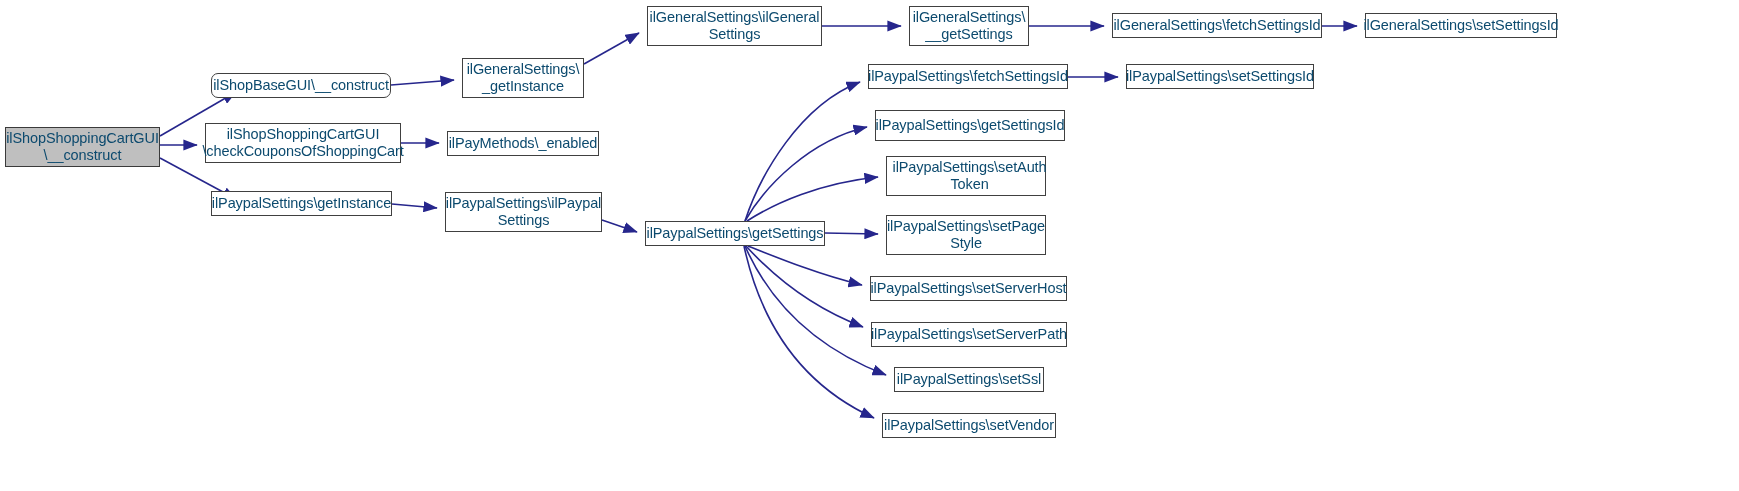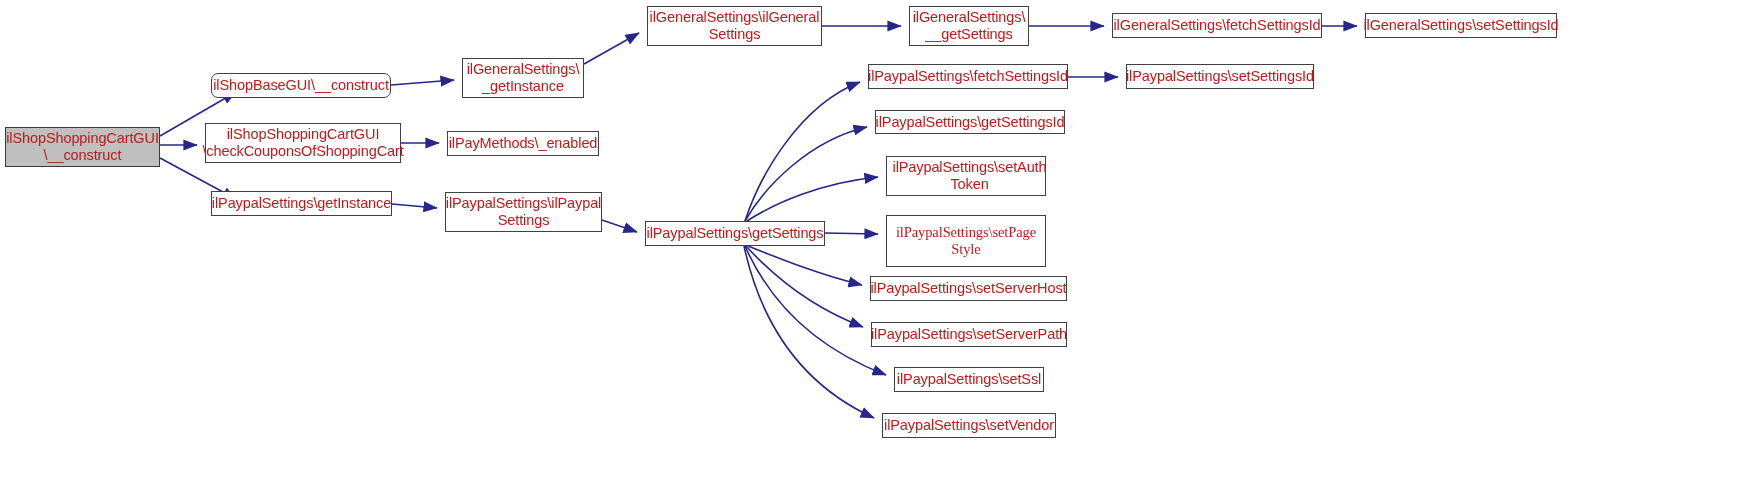--- a/index.html
+++ b/index.html
@@ -24,21 +24,21 @@
     top: 0;
     width: 1739px;
     height: 491px;
     pointer-events: none;
   }
   .node {
     position: absolute;
     box-sizing: border-box;
     border: 1px solid #404040;
     background: #ffffff;
-    color: #b91c1c;
+    color: #0c4a6e;
     font-size: 14.5px;
     line-height: 17px;
     letter-spacing: -0.1px;
     display: flex;
     align-items: center;
     justify-content: center;
     text-align: center;
     white-space: pre-line;
     padding: 0 4px;
     z-index: 2;
@@ -94,24 +94,24 @@
 _getInstance</span></div>
       <div class="node" style="left: 447px; top: 131px; width: 152px; height: 25px;"><span>ilPayMethods\_enabled</span></div>
       <div class="node" style="left: 445px; top: 192px; width: 157px; height: 40px;"><span>ilPaypalSettings\ilPaypal
 Settings</span></div>
       <div class="node" style="left: 647px; top: 6px; width: 175px; height: 40px;"><span>ilGeneralSettings\ilGeneral
 Settings</span></div>
       <div class="node" style="left: 645px; top: 221px; width: 180px; height: 25px;"><span>ilPaypalSettings\getSettings</span></div>
       <div class="node" style="left: 909px; top: 6px; width: 120px; height: 40px;"><span>ilGeneralSettings\
 __getSettings</span></div>
       <div class="node" style="left: 868px; top: 64px; width: 200px; height: 25px;"><span>ilPaypalSettings\fetchSettingsId</span></div>
-      <div class="node" style="left: 875px; top: 110px; width: 190px; height: 24px;"><span>ilPaypalSettings\getSettingsId</span></div>
+      <div class="node" style="left: 875px; top: 110px; width: 190px; height: 31px;"><span>ilPaypalSettings\getSettingsId</span></div>
       <div class="node" style="left: 886px; top: 156px; width: 160px; height: 40px; padding-left: 11px;"><span>ilPaypalSettings\setAuth
 Token</span></div>
-      <div class="node" style="left: 886px; top: 215px; width: 160px; height: 52px; font-family: Liberation Serif, serif;"><span>ilPaypalSettings\setPage
+      <div class="node" style="left: 886px; top: 215px; width: 160px; height: 40px;"><span>ilPaypalSettings\setPage
 Style</span></div>
       <div class="node" style="left: 870px; top: 276px; width: 197px; height: 25px;"><span>ilPaypalSettings\setServerHost</span></div>
       <div class="node" style="left: 871px; top: 322px; width: 196px; height: 25px;"><span>ilPaypalSettings\setServerPath</span></div>
       <div class="node" style="left: 894px; top: 367px; width: 150px; height: 25px;"><span>ilPaypalSettings\setSsl</span></div>
       <div class="node" style="left: 882px; top: 413px; width: 174px; height: 25px;"><span>ilPaypalSettings\setVendor</span></div>
       <div class="node" style="left: 1112px; top: 13px; width: 210px; height: 25px; text-align: center;"><span>ilGeneralSettings\fetchSettingsId</span></div>
       <div class="node" style="left: 1126px; top: 64px; width: 188px; height: 25px;"><span>ilPaypalSettings\setSettingsId</span></div>
       <div class="node" style="left: 1365px; top: 13px; width: 192px; height: 25px;"><span>ilGeneralSettings\setSettingsId</span></div>
     </div>
 

